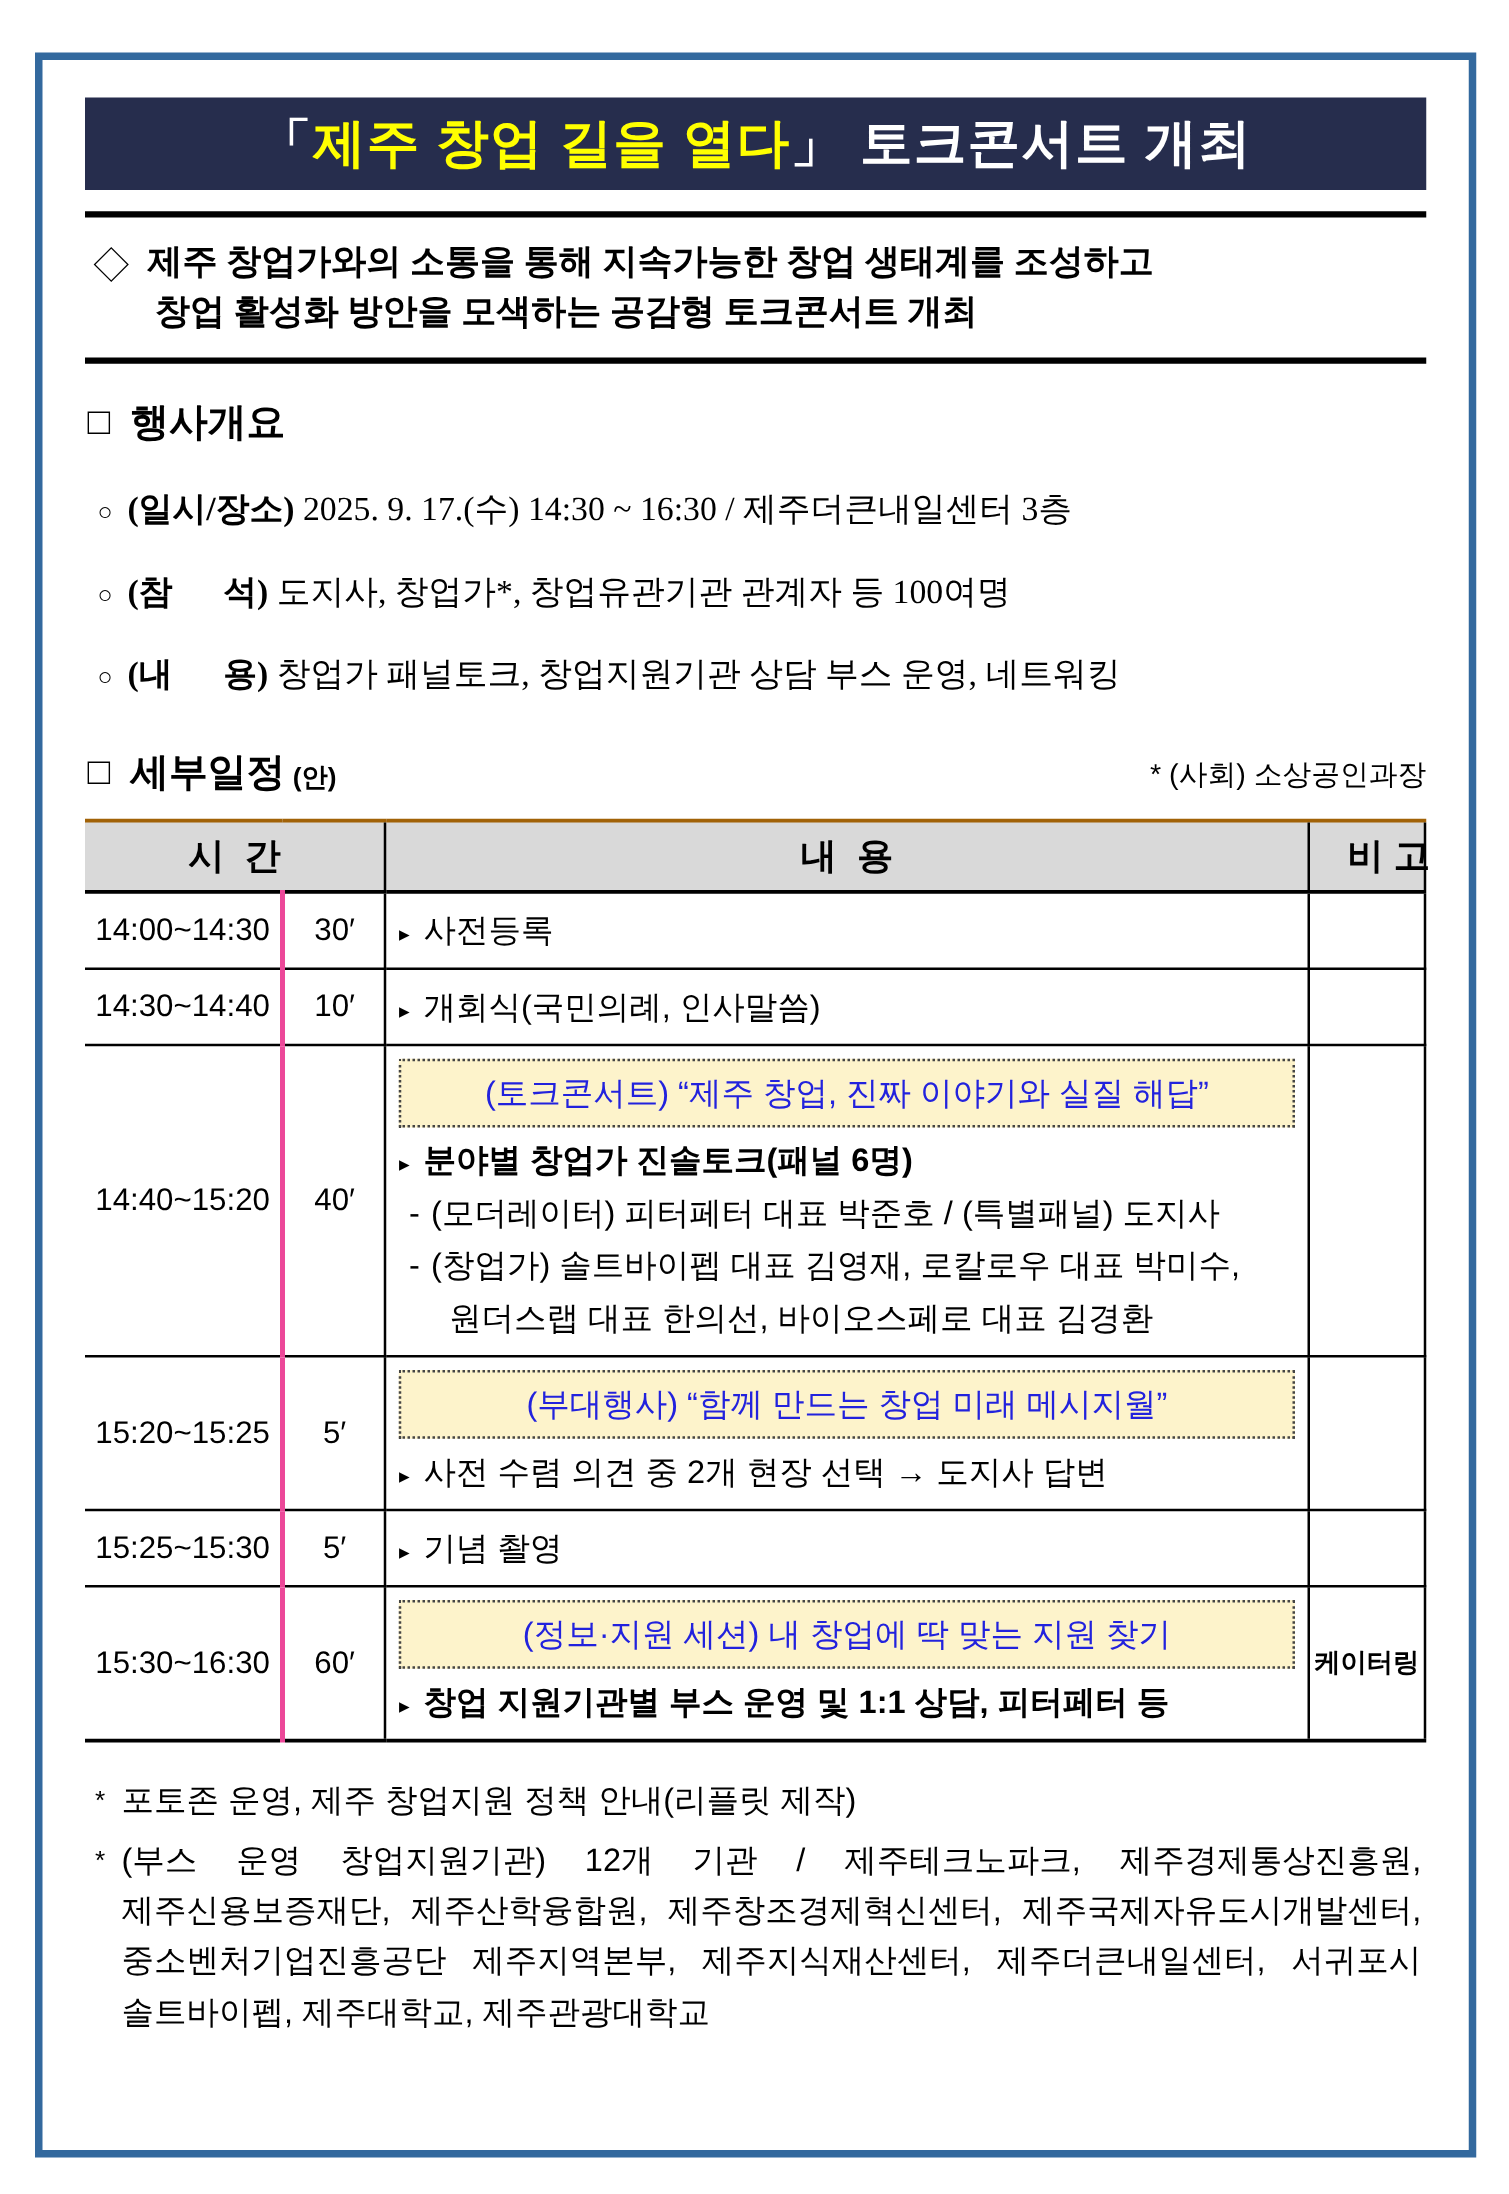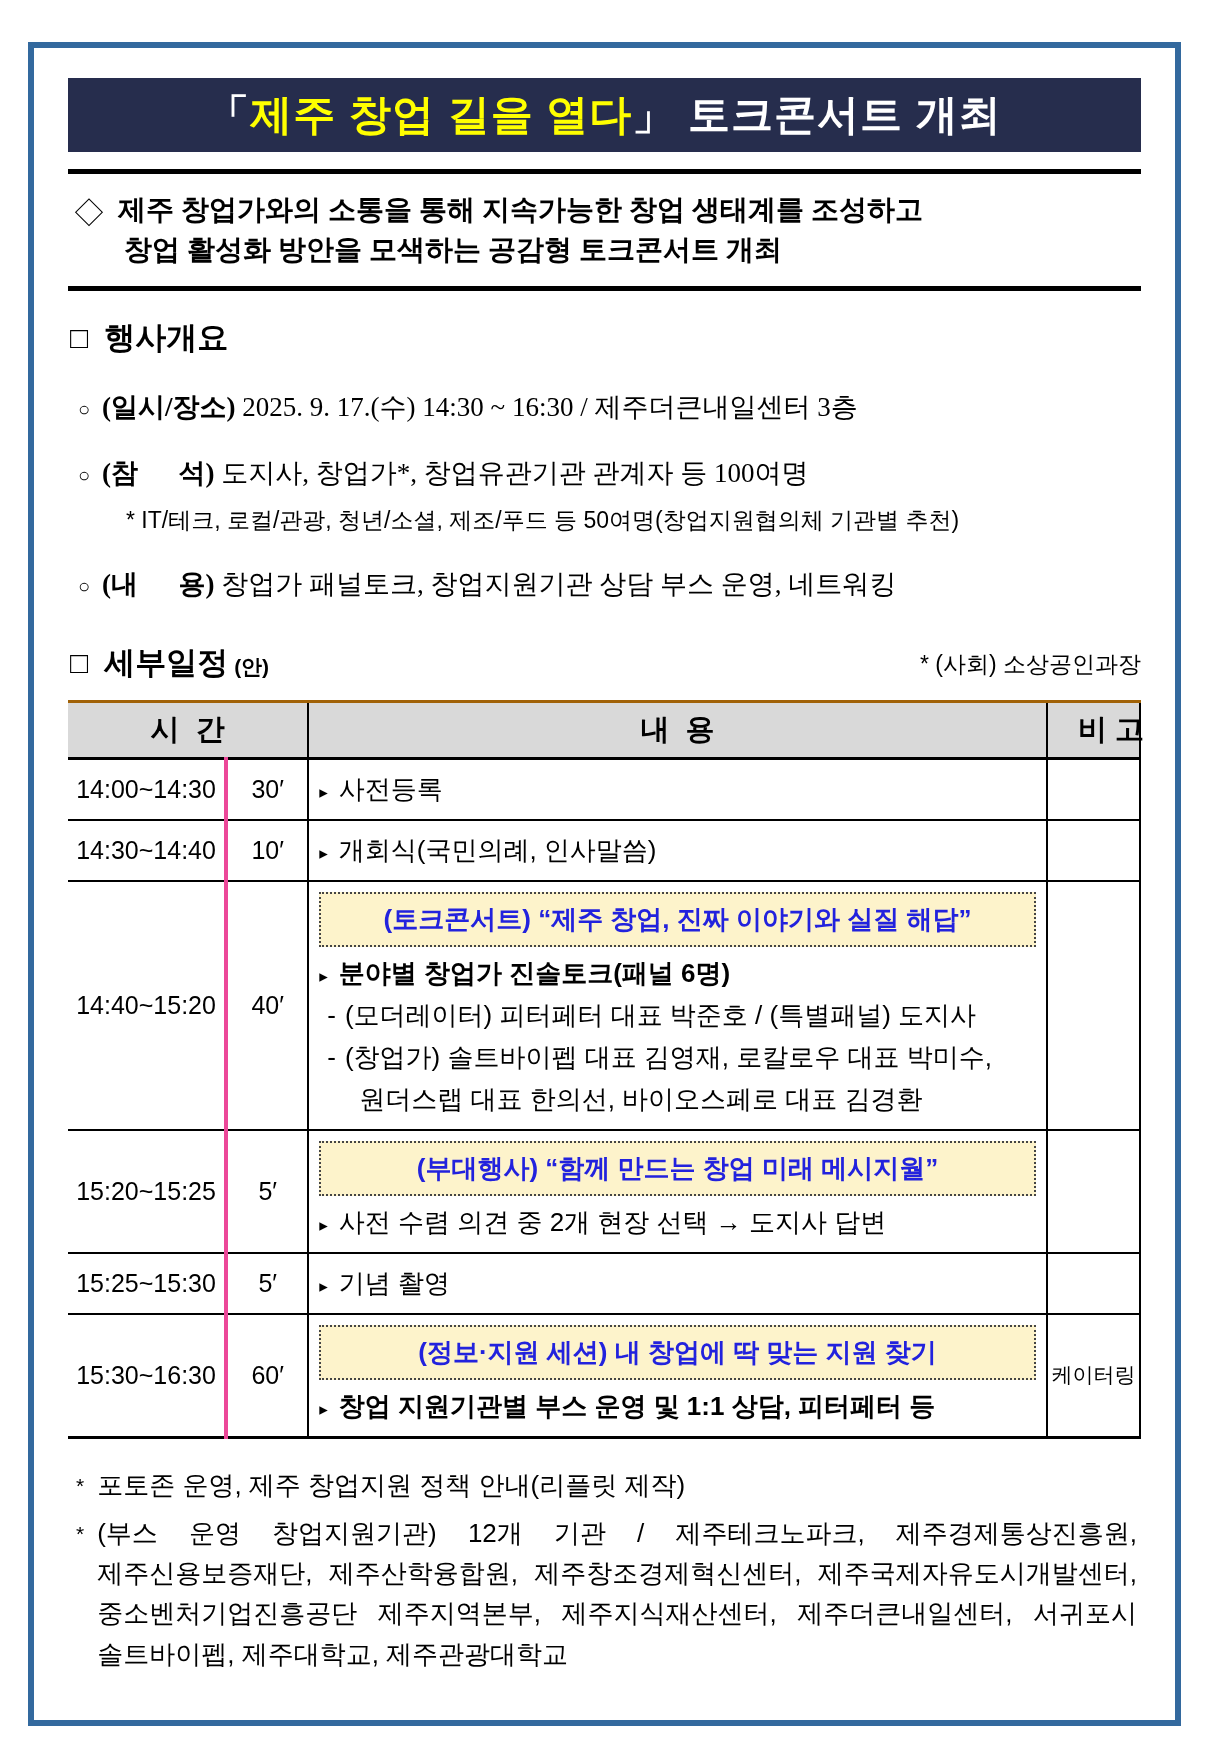--- a/index.html
+++ b/index.html
@@ -74,27 +74,27 @@
     border-top:3px solid #a16207;border-bottom:3px solid #000;white-space:pre;
   }
   th.h-time{border-right:2px solid #000;}
   th.h-content{border-right:2px solid #000;}
   th.h-note{border-right:2px solid #000;padding-left:30px;}
   td{border-bottom:2px solid #000;vertical-align:middle;padding:4px 0;}
   tr:last-child td{border-bottom:3px solid #000;}
   td.c-time{text-align:center;font-size:25px;border-right:4px solid #ec4899;white-space:pre;}
   td.c-dur{text-align:center;font-size:25px;border-right:2px solid #000;}
   td.c-content{border-right:2px solid #000;padding:5px 8px;font-size:26px;}
-  td.c-note{text-align:center;font-size:21px;border-right:2px solid #000;}
+  td.c-note{text-align:center;font-size:21px;border-right:2px solid #000;font-weight:bold;}
 
   .hl{
     background:var(--hl-bg);border:2px dotted #444;
     margin:5px 2px 9px;padding:8px 0;text-align:center;
   }
-  .hl .hl-txt{color:var(--hl-blue);font-weight:bold;font-size:26px;white-space:pre;}
+  .hl .hl-txt{color:var(--hl-blue);font-weight:normal;font-size:26px;white-space:pre;}
   .line{display:flex;align-items:baseline;gap:11px;margin:7px 2px;}
   .line .tri{font-size:17px;}
   .line.strong .txt{font-weight:bold;}
   .line.dash{padding-left:8px;gap:9px;}
   .line.cont{padding-left:40px;}
 
   
   .fnotes{margin:26px 4px 0 8px;}
   .fnote{display:flex;gap:13px;margin-bottom:8px;font-size:26px;line-height:1.55;}
   .fnote .ast{font-size:21px;padding-top:5px;}
@@ -127,21 +127,20 @@
 
     <div class="bullets">
       <div class="bullet-line">
         <span class="o-marker">○</span>
         <span><span class="lab">(일시/장소)</span> <span>2025. 9. 17.(수) 14:30 ~ 16:30 / 제주더큰내일센터 3층</span></span>
       </div>
       <div class="bullet-line">
         <span class="o-marker">○</span>
         <span><span class="lab">(참      석)</span> <span>도지사, 창업가*, 창업유관기관 관계자 등 100여명</span></span>
       </div>
-      <div class="subnote">* IT/테크, 로컬/관광, 청년/소셜, 제조/푸드 등 50여명(창업지원협의체 기관별 추천)</div>
       <div class="bullet-line">
         <span class="o-marker">○</span>
         <span><span class="lab">(내      용)</span> <span>창업가 패널토크, 창업지원기관 상담 부스 운영, 네트워킹</span></span>
       </div>
     </div>
 
     <div class="sched-head">
       <div class="section-h" style="margin-top:0;">
         <span class="square">□</span>
         <span>세부일정</span>

